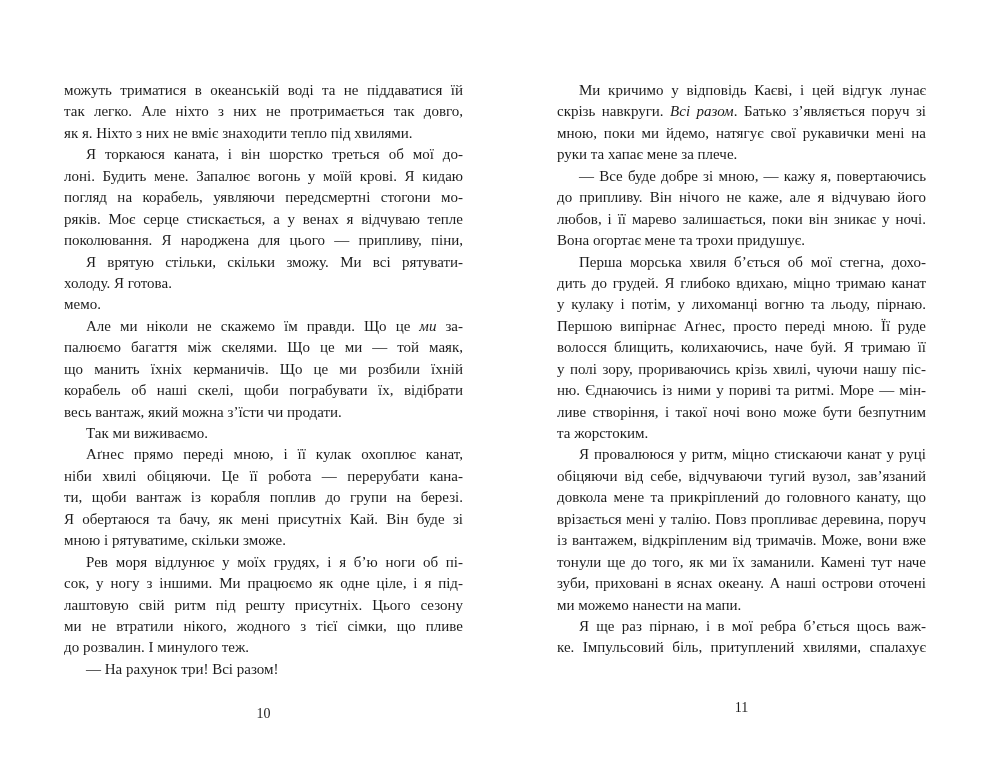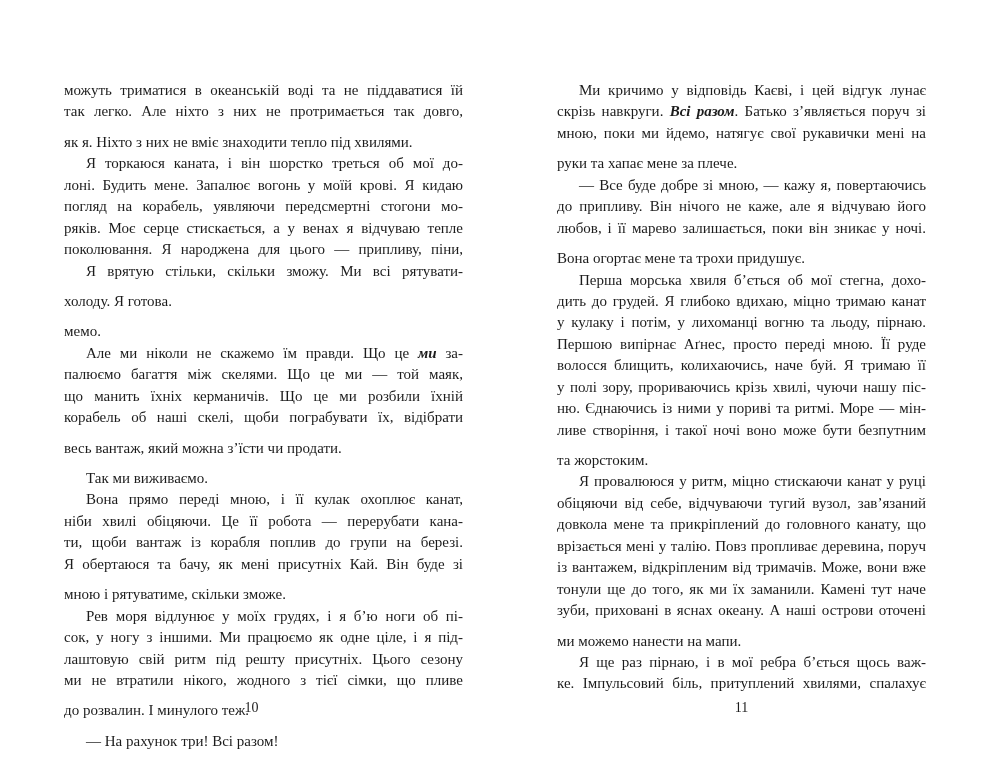--- a/index.html
+++ b/index.html
@@ -26,34 +26,33 @@
     font-size: 15px;
     line-height: 21.45px;
     height: 21.45px;
     overflow: hidden;
     text-align: justify;
     text-align-last: justify;
     -moz-text-align-last: justify;
   }
   .line.end {
     text-align-last: left;
-    margin-top: 9px;
     -moz-text-align-last: left;
   }
   .line.indent { text-indent: 22px; }
-  .line i { font-style: italic; font-weight: bold; }
+  .line i { font-style: italic; }
   .pagenum {
     position: absolute;
     top: 700px;
     font-size: 14px;
     line-height: 16px;
     text-align: center;
     color: #1c1c1c;
   }
-  .pagenum.left  { left: 52px;  width: 399px; }
+  .pagenum.left  { left: 64px;  width: 399px; margin-top: 6px; }
   .pagenum.right { left: 557px; width: 369px; }
 </style>
 </head>
 <body>
 
 <div class="spread">
 
   <div class="text-col left">
       <div class="line"><span>можуть триматися в океанській воді та не піддаватися їй</span></div>
       <div class="line"><span>так легко. Але ніхто з них не протримається так довго,</span></div>
@@ -65,21 +64,21 @@
       <div class="line"><span>поколювання. Я народжена для цього — припливу, піни,</span></div>
       <div class="line indent"><span>Я врятую стільки, скільки зможу. Ми всі рятувати-</span></div>
       <div class="line end"><span>холоду. Я готова.</span></div>
       <div class="line end"><span>мемо.</span></div>
       <div class="line indent"><span>Але ми ніколи не скажемо їм правди. Що це </span><i>ми</i><span> за-</span></div>
       <div class="line"><span>палюємо багаття між скелями. Що це ми — той маяк,</span></div>
       <div class="line"><span>що манить їхніх керманичів. Що це ми розбили їхній</span></div>
       <div class="line"><span>корабель об наші скелі, щоби пограбувати їх, відібрати</span></div>
       <div class="line end"><span>весь вантаж, який можна з’їсти чи продати.</span></div>
       <div class="line indent end"><span>Так ми виживаємо.</span></div>
-      <div class="line indent"><span>Вона прямо переді мною, і її кулак охоплює канат,</span></div>
+      <div class="line indent"><span>Аґнес прямо переді мною, і її кулак охоплює канат,</span></div>
       <div class="line"><span>ніби хвилі обіцяючи. Це її робота — перерубати кана-</span></div>
       <div class="line"><span>ти, щоби вантаж із корабля поплив до групи на березі.</span></div>
       <div class="line"><span>Я обертаюся та бачу, як мені присутніх Кай. Він буде зі</span></div>
       <div class="line end"><span>мною і рятуватиме, скільки зможе.</span></div>
       <div class="line indent"><span>Рев моря відлунює у моїх грудях, і я б’ю ноги об пі-</span></div>
       <div class="line"><span>сок, у ногу з іншими. Ми працюємо як одне ціле, і я під-</span></div>
       <div class="line"><span>лаштовую свій ритм під решту присутніх. Цього сезону</span></div>
       <div class="line"><span>ми не втратили нікого, жодного з тієї сімки, що пливе</span></div>
       <div class="line end"><span>до розвалин. І минулого теж.</span></div>
       <div class="line indent end"><span>— На рахунок три! Всі разом!</span></div>

